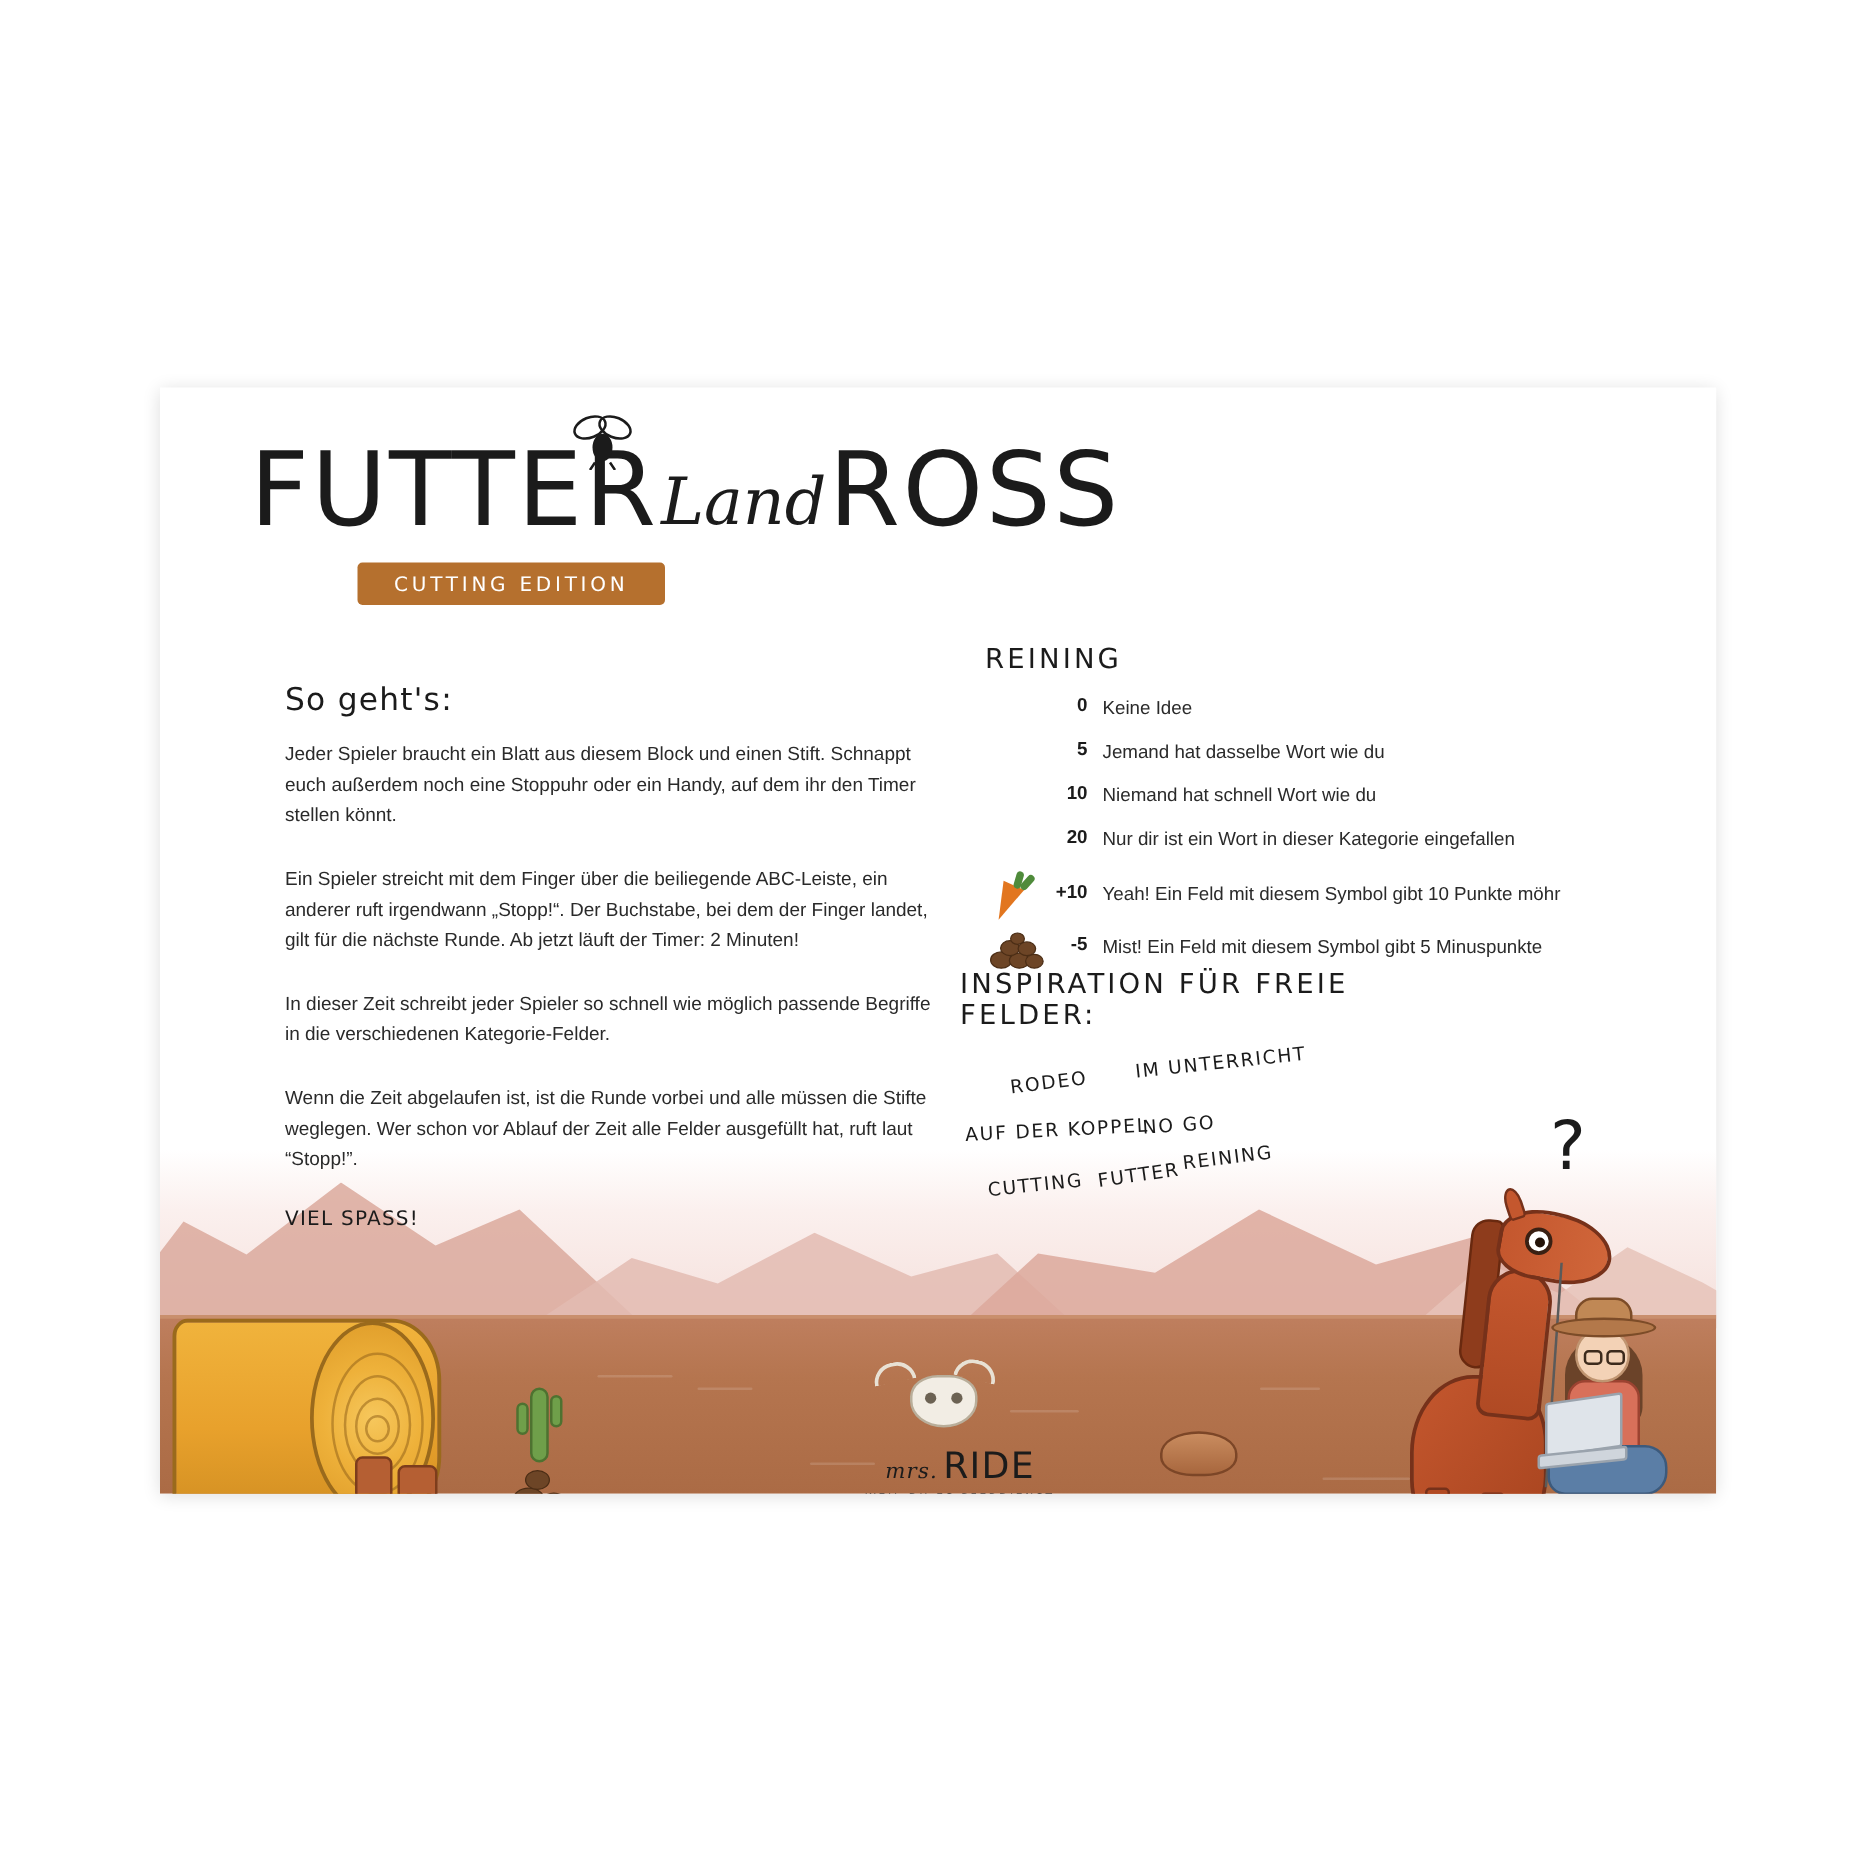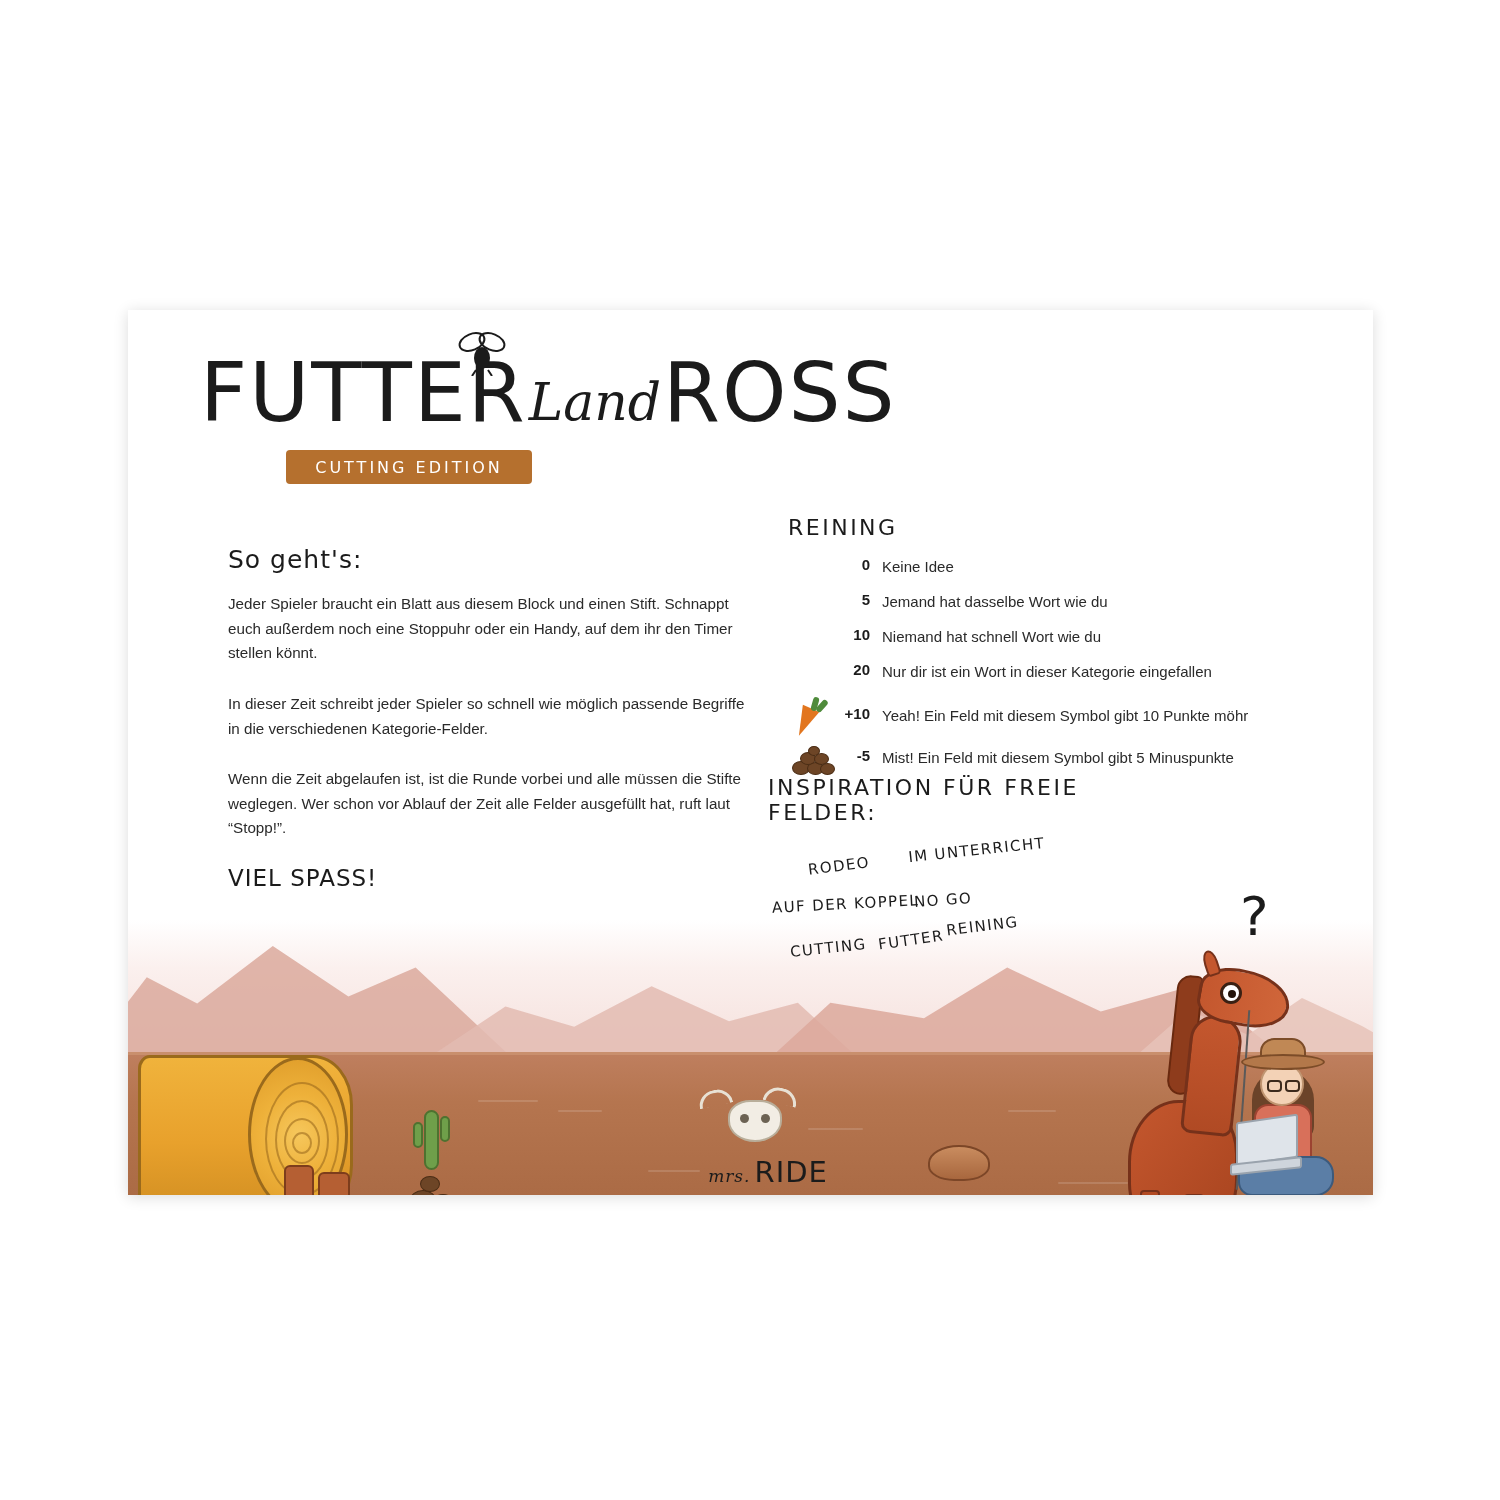--- a/index.html
+++ b/index.html
@@ -428,21 +428,21 @@
   }
   #howto p {
     margin: 0 0 26px 0;
     font-size: 15.2px;
     line-height: 1.62;
     color: #2a2a2a;
   }
   #howto p:last-of-type { margin-bottom: 24px; }
   #fun {
     font-family: "DejaVu Sans", sans-serif;
-    font-size: 23px;
+    font-size: 16px;
     letter-spacing: 1px;
     color: #1b1b1b;
     margin-top: 6px;
   }
 
   
   #wertung {
     position: absolute;
     left: 660px; top: 205px;
     width: 470px;
@@ -643,20 +643,21 @@
             <ellipse cx="30" cy="28" rx="8" ry="11" fill="#1b1b1b"></ellipse>
             <path d="M24 40 L20 46 M36 40 L40 46 M30 39 L30 46" stroke="#1b1b1b" stroke-width="2" fill="none"></path>
           </svg>
         </div>
         <div id="edition-badge">CUTTING EDITION</div>
       </div>
 
       <div id="howto">
         <h2>So geht's:</h2>
         <p>Jeder Spieler braucht ein Blatt aus diesem Block und einen Stift. Schnappt euch außerdem noch eine Stoppuhr oder ein Handy, auf dem ihr den Timer stellen könnt.</p>
+        <p>Ein Spieler streicht mit dem Finger über die beiliegende ABC-Leiste, ein anderer ruft irgendwann „Stopp!“. Der Buchstabe, bei dem der Finger landet, gilt für die nächste Runde. Ab jetzt läuft der Timer: 2 Minuten!</p>
         <p>In dieser Zeit schreibt jeder Spieler so schnell wie möglich passende Begriffe in die verschiedenen Kategorie-Felder.</p>
         <p>Wenn die Zeit abgelaufen ist, ist die Runde vorbei und alle müssen die Stifte weglegen. Wer schon vor Ablauf der Zeit alle Felder ausgefüllt hat, ruft laut “Stopp!”.</p>
         <div id="fun">VIEL SPASS!</div>
       </div>
 
       <div id="wertung">
         <h2>REINING</h2>
 
         <div class="score-row">
           <div class="score-icon"></div>

